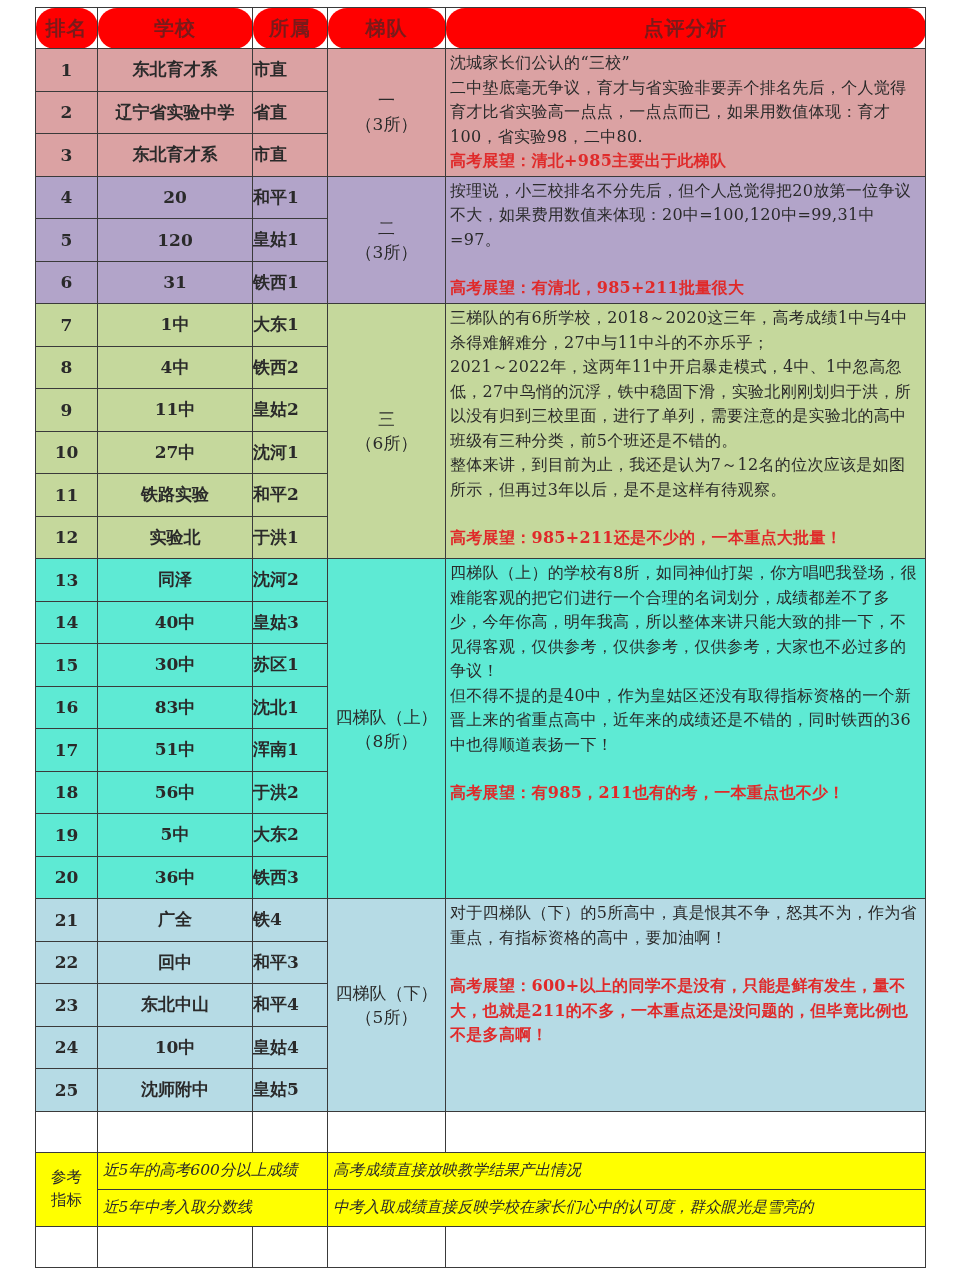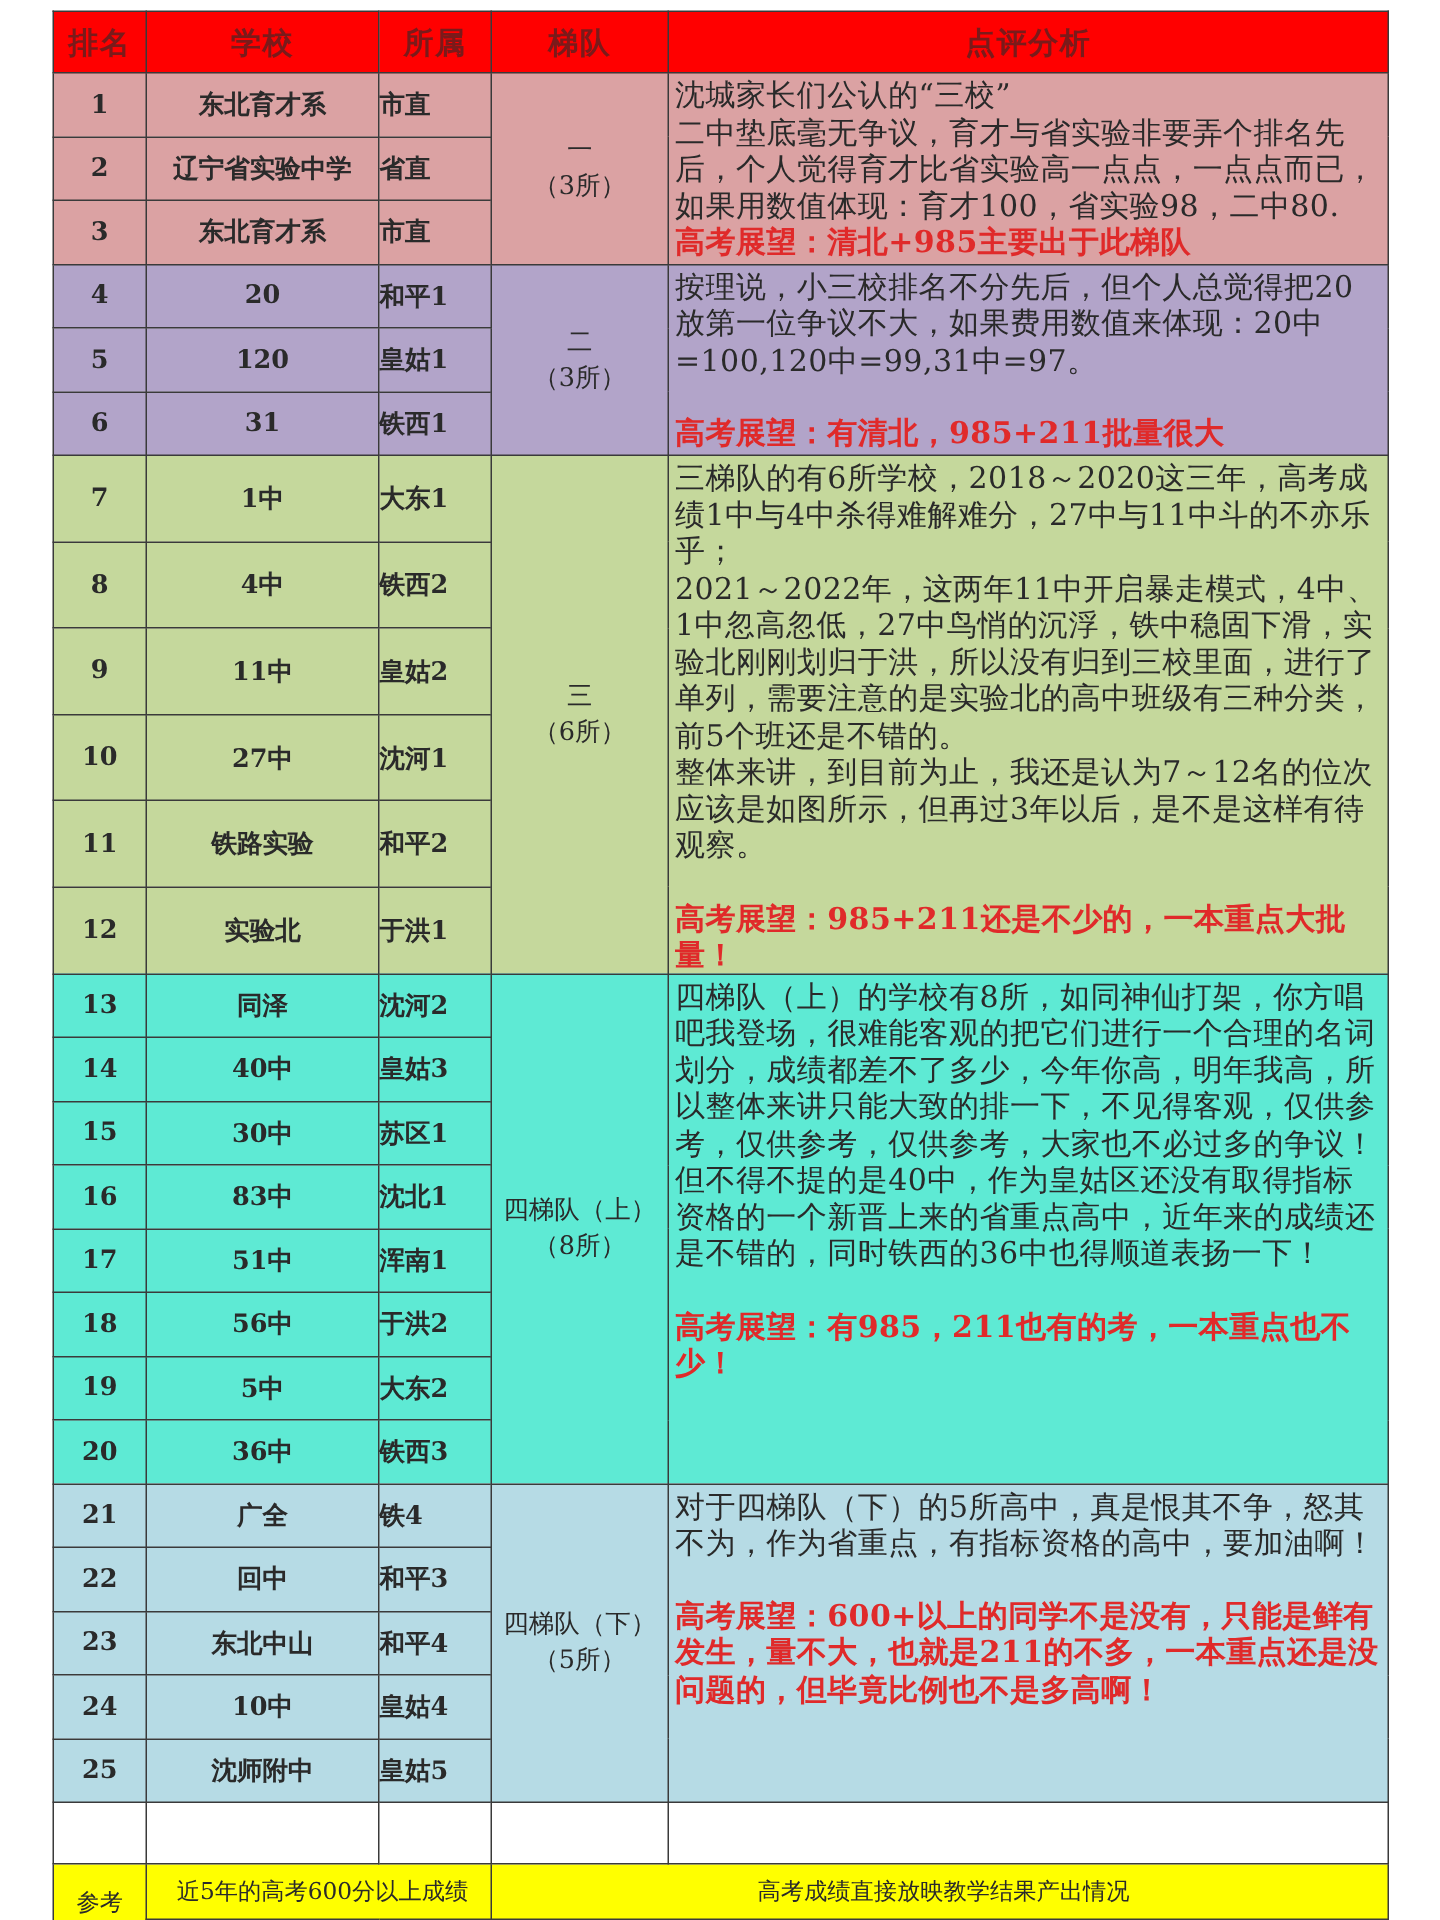--- a/index.html
+++ b/index.html
@@ -1,37 +1,37 @@
 <!DOCTYPE html>
 <html><head>
 <meta charset="utf-8">
 <style>
   html, body { margin:0; padding:0; background:#ffffff; }
   body { width:960px; height:1280px; position:relative; font-family:"DejaVu Serif","Liberation Serif",serif; color:#2a2a2a; }
   table.rank { position:absolute; left:35px; top:7px; border-collapse:collapse; table-layout:fixed; width:890px; }
   table.rank td, table.rank th { border:1.5px solid #3a3a3a; padding:0; }
   col.c-rank { width:62px; } col.c-school { width:155px; } col.c-dist { width:75px; } col.c-tier { width:118px; } col.c-note { width:480px; }
-  th { background:#ff0000; color:#7a1a1a; font-weight:bold; font-size:20px; height:40px; letter-spacing:1px; }
+  th { background:#ff0000; color:#7a1a1a; font-weight:bold; font-size:20px; height:40px; letter-spacing:1px;border-radius:19px; }
   td.num, td.school, td.dist { text-align:center; height:41.5px; font-size:17px; }
   td.school { font-weight:bold; }
   td.dist { text-align:left; padding-right:12px !important;font-weight:bold; }
   td.num { font-weight:bold; }
   td.tier { text-align:center; font-size:17px; line-height:24px; vertical-align:middle; }
-  td.note { vertical-align:top; font-size:20px; line-height:24.5px; padding:2px 4px 0 4px !important; text-align:left; letter-spacing:0.3px; }
+  td.note { vertical-align:top; font-size:16px; line-height:24.5px; padding:2px 4px 0 4px !important; text-align:left; letter-spacing:0.3px; }
   .outlook { color:#e02a2a; font-weight:bold; display:block; }
   .gap { display:block; height:24px; }
   .t1 td { background:#dba2a3; }
   .t2 td { background:#b2a4c9; }
   .t3 td { background:#c5d89c; }
   .t4 td { background:#5eead4; }
   .t5 td { background:#b6dbe5;margin-top:13px; }
   tr.blank td { background:#ffffff; height:40px; }
   tr.ref td { background:#ffff00; height:36px; font-size:15.5px; }
   td.refhead { text-align:center; font-size:16px; line-height:23px;margin-top:38px; }
-  td.refcell { padding-left:5px !important; text-align:center; }
+  td.refcell { padding-left:5px !important; text-align:left;font-style:italic; }
 </style>
 </head>
 <body>
 
 <table class="rank">
   <colgroup>
     <col class="c-rank">
       <col class="c-school">
       <col class="c-dist">
       <col class="c-tier">

